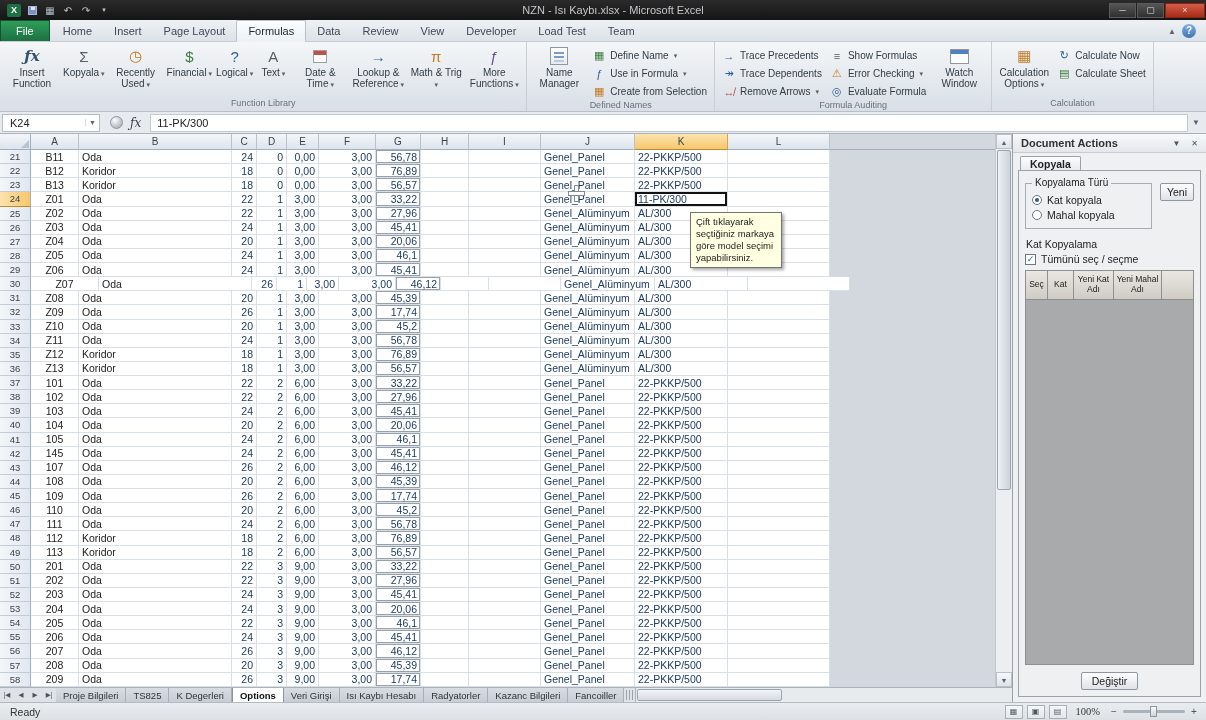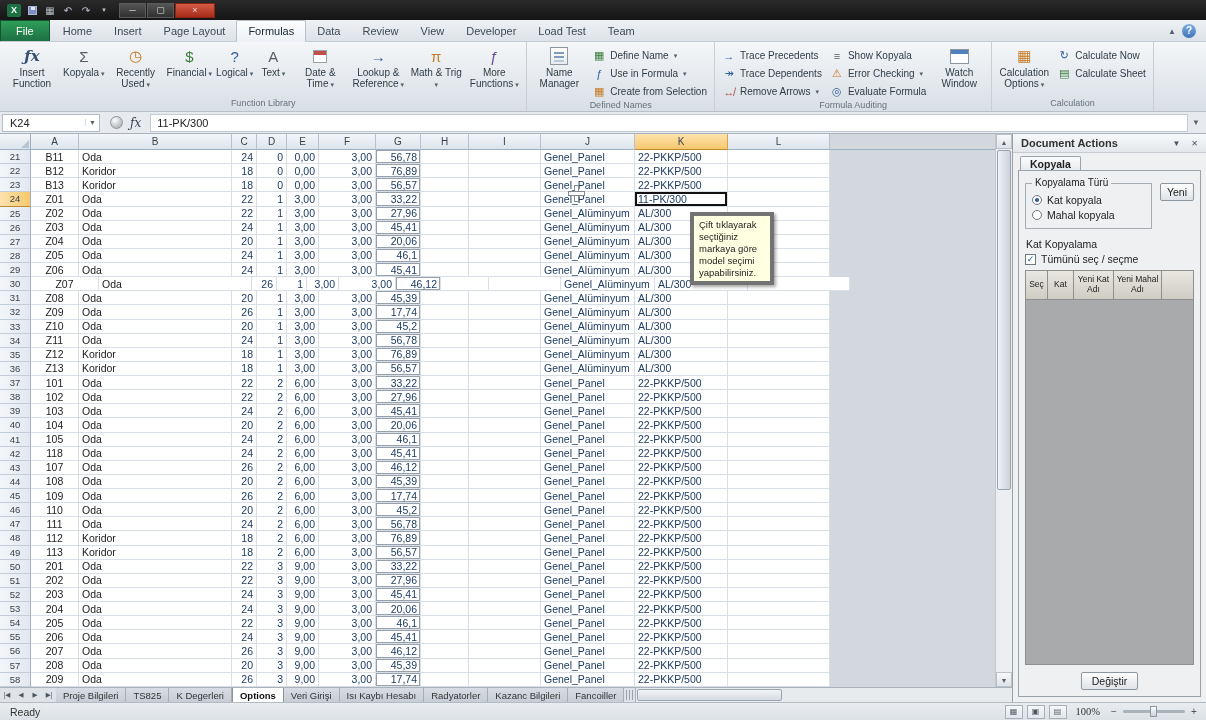--- a/index.html
+++ b/index.html
@@ -78,21 +78,21 @@
   .rhdr { width:31px; flex:0 0 auto; background:linear-gradient(90deg,#f3f6f9,#e2e8f0); border-right:1px solid #9eb0c4; border-bottom:1px solid #c3cdd9; font-size:9.5px; color:#39434d; display:flex; align-items:center; justify-content:center; }
   .rhdr.sel { background:linear-gradient(90deg,#fde3ae,#f7c76d); border-bottom:1px solid #c08a2e; }
   .cell { background:#fff; border-right:1px solid #d9dfe7; border-bottom:1px solid #d9dfe7; font-size:10.5px; display:flex; align-items:center; padding:0 3px; color:#222; overflow:hidden; white-space:nowrap; flex:0 0 auto; }
   .row-fill { flex:1; background:#d3d8df; }
   .num { justify-content:flex-end; color:#1e3c63; }
   .txt-blue { color:#1e3c63; }
   .ctr { justify-content:center; }
   .gbox { box-shadow: inset 0 0 0 1px #97a1ad; }
   .sel-cell { box-shadow: inset 0 0 0 2px #111; position:relative; z-index:3; background:#fff; }
   .sel-cell::after { content:""; position:absolute; right:-1px; bottom:-1px; width:3px; height:3px; background:#111; }
-  .tooltip { position:absolute; left:690px; top:78px; width:84px; background:#ffffe1; border:4px solid #737373; box-shadow:2px 2px 3px rgba(0,0,0,.35); padding:3px 5px; font-size:9.5px; line-height:1.25; color:#222; z-index:10; }
+  .tooltip { position:absolute; left:690px; top:78px; width:92px; background:#ffffe1; border:1px solid #737373; box-shadow:2px 2px 3px rgba(0,0,0,.35); padding:3px 5px; font-size:9.5px; line-height:1.25; color:#222; z-index:10; }
   .cell-cursor { position:absolute; left:569px; top:52px; width:15px; height:15px; z-index:6; }
   .cell-cursor::before { content:""; position:absolute; left:6px; top:0; width:3px; height:15px; background:#fff; box-shadow:0 0 0 1px #808a94; }
   .cell-cursor::after { content:""; position:absolute; top:6px; left:0; width:15px; height:3px; background:#fff; box-shadow:0 0 0 1px #808a94; }
 
   
   .vscroll { width:17px; flex:0 0 auto; background:#eceef1; border-left:1px solid #c3c8cf; display:flex; flex-direction:column; }
   .varrow { height:15px; text-align:center; font-size:7px; color:#57606a; line-height:15px; background:linear-gradient(#f7f8fa,#dfe3e8); border:1px solid #b9c0c8; flex:0 0 auto; }
   .vthumb { margin:1px; height:340px; background:linear-gradient(90deg,#eef1f4,#ccd3da); border:1px solid #9aa5b2; border-radius:2px; flex:0 0 auto; }
   .vtrack-rest { flex:1; }
 
@@ -150,20 +150,21 @@
     <div class="qat">
       <span class="qicon excel-logo">X</span>
       <span class="qicon">
           <span class="floppy"></span>
         </span>
       <span class="qicon">▦</span>
       <span class="qicon">↶</span>
       <span class="qicon">↷</span>
       <span class="qicon qsmall">▾</span>
     </div>
+    <div class="title-text">NZN - Isı Kaybı.xlsx  -  Microsoft Excel</div>
     <div class="winbtns">
       <div class="winbtn">─</div>
       <div class="winbtn">▢</div>
       <div class="winbtn close">×</div>
     </div>
   </div>
 
   <div class="tabrow">
     <div class="rtabs">
         <div class="rtab file-tab">File</div>
@@ -272,21 +273,21 @@
             <span>Trace Dependents</span>
           </div>
           <div class="smallbtn dd">
             <span class="sicon ic-red">↮</span>
             <span>Remove Arrows</span>
           </div>
         </div>
         <div class="smallcol">
           <div class="smallbtn">
             <span class="sicon ic-gray">≡</span>
-            <span>Show Kopyala</span>
+            <span>Show Formulas</span>
           </div>
           <div class="smallbtn dd">
             <span class="sicon ic-orange">⚠</span>
             <span>Error Checking</span>
           </div>
           <div class="smallbtn">
             <span class="sicon ic-blue">◎</span>
             <span>Evaluate Formula</span>
           </div>
         </div>
@@ -688,21 +689,21 @@
                 <div class="cell num gbox" style="width: 45px;">46,1</div>
                 <div class="cell" style="width: 48px;"></div>
                 <div class="cell" style="width: 72px;"></div>
                 <div class="cell txt-blue" style="width: 94px;">Genel_Panel</div>
                 <div class="cell txt-blue" style="width: 93px;">22-PKKP/500</div>
                 <div class="cell" style="width: 102px;"></div>
                 <div class="row-fill"></div>
               </div>
               <div class="grow">
                 <div class="rhdr">42</div>
-                <div class="cell ctr" style="width: 48px;">118</div>
+                <div class="cell ctr" style="width: 48px;">145</div>
                 <div class="cell" style="width: 153px;">Oda</div>
                 <div class="cell num" style="width: 25px;">24</div>
                 <div class="cell num" style="width: 30px;">2</div>
                 <div class="cell num" style="width: 32px;">6,00</div>
                 <div class="cell num" style="width: 57px;">3,00</div>
                 <div class="cell num gbox" style="width: 45px;">45,41</div>
                 <div class="cell" style="width: 48px;"></div>
                 <div class="cell" style="width: 72px;"></div>
                 <div class="cell txt-blue" style="width: 94px;">Genel_Panel</div>
                 <div class="cell txt-blue" style="width: 93px;">22-PKKP/500</div>

